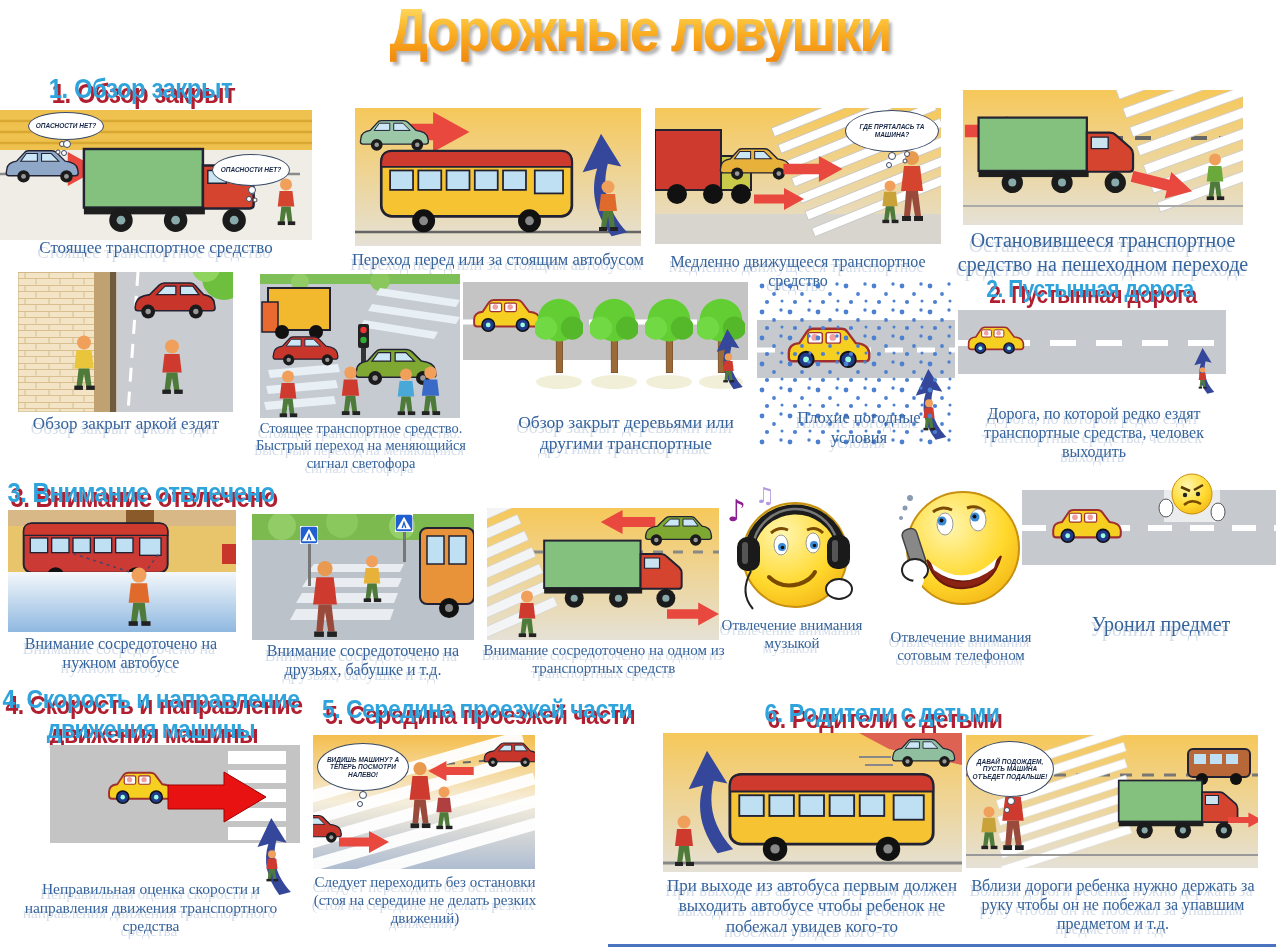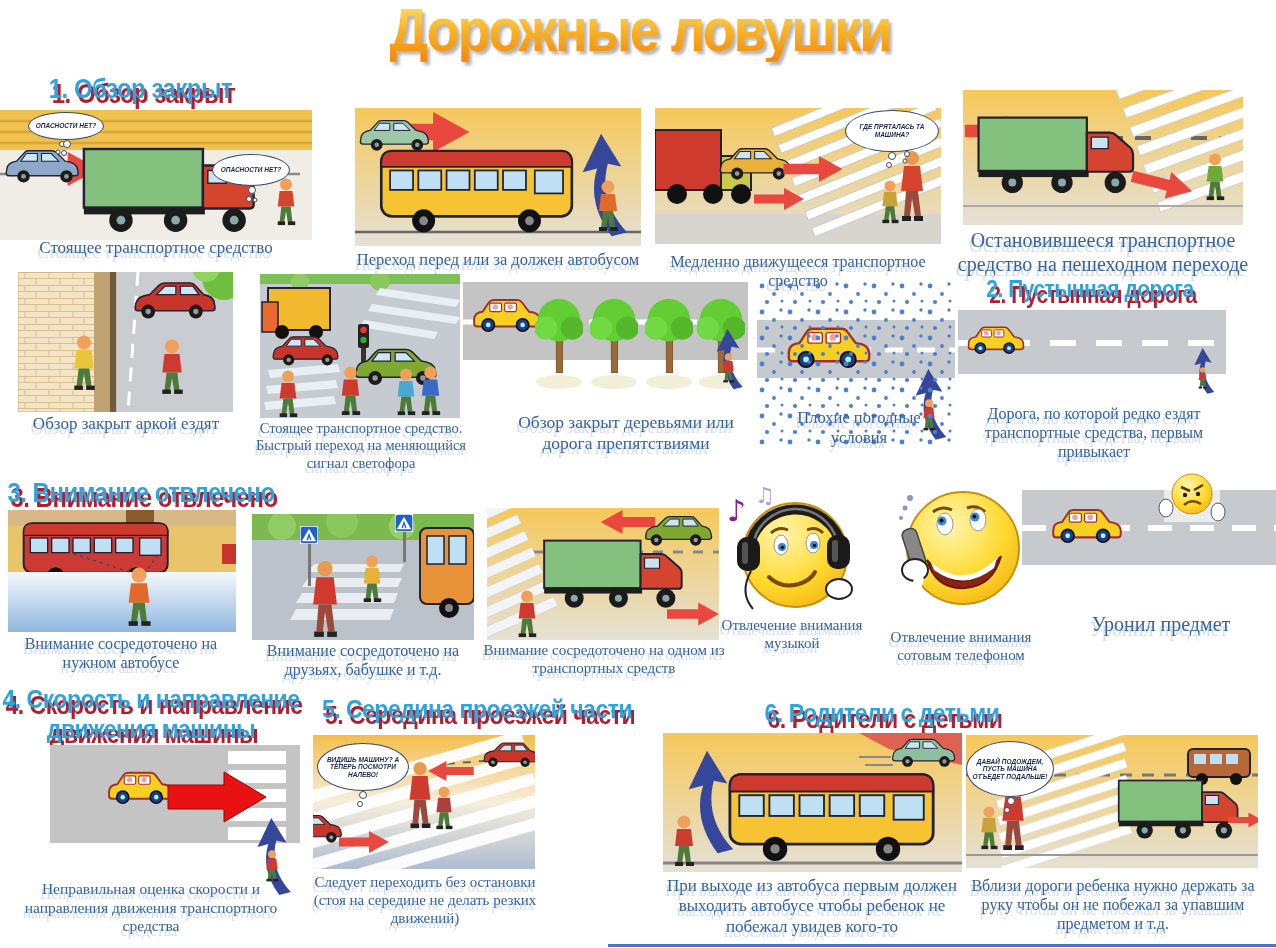--- a/index.html
+++ b/index.html
@@ -179,21 +179,21 @@
     <svg viewBox="0 0 286 138" preserveAspectRatio="none">
       <rect width="286" height="138" fill="url(#gSky2)"></rect>
       <line x1="0" y1="124" x2="286" y2="124" stroke="#666" stroke-width="2.5"></line>
       <use href="#redarrow" x="8" y="4" width="122" height="40"></use>
       <use href="#car" x="2" y="10" width="80" height="34" style="color:#9CC8A8"></use>
       <use href="#bluearrow" x="218" y="20" width="58" height="110"></use>
       <use href="#bus" x="22" y="36" width="200" height="90" style="color:#F6C433"></use>
       <use href="#kid" x="240" y="72" width="26" height="52" style="color:#E06A2B"></use>
     </svg>
   </div>
-  <div class="cap" style="left:340px;top:250px;width:316px;font-size:16.5px">Переход перед или за должен автобусом</div>
+  <div class="cap" style="left:340px;top:250px;width:316px;font-size:16.5px">Переход перед или за стоящим автобусом</div>
 
   <div class="panel" style="left:655px;top:108px;width:286px;height:136px">
     <svg viewBox="0 0 286 136" preserveAspectRatio="none">
       <rect width="286" height="136" fill="url(#gSky2)"></rect>
       <rect y="106" width="286" height="30" fill="#D8D5CE"></rect>
       <g transform="rotate(-22 210 60)" fill="#fff" stroke="#c5c5c5" stroke-width="0.8">
         <rect x="138" y="-12" width="160" height="9"></rect>
           <rect x="138" y="6" width="160" height="9"></rect>
         <rect x="138" y="24" width="160" height="9"></rect>
           <rect x="138" y="42" width="160" height="9"></rect>
@@ -306,21 +306,21 @@
           <ellipse cx="258" cy="100" rx="22" ry="7"></ellipse>
       </g>
       <use href="#tree" x="72" y="10" width="48" height="90"></use>
       <use href="#tree" x="127" y="10" width="48" height="90"></use>
       <use href="#tree" x="182" y="10" width="48" height="90"></use>
       <use href="#tree" x="234" y="10" width="48" height="90"></use>
       <use href="#bluearrow" x="248" y="40" width="34" height="72"></use>
       <use href="#kid" x="258" y="70" width="15" height="32" style="color:#CE3A2E"></use>
     </svg>
   </div>
-  <div class="cap" style="left:500px;top:412px;width:252px;font-size:17.5px">Обзор закрыт деревьями или дорога препятствиями</div>
+  <div class="cap" style="left:500px;top:412px;width:252px;font-size:17.5px">Обзор закрыт деревьями или другими транспортные</div>
 
   <div class="panel" style="left:757px;top:280px;width:198px;height:168px">
     <svg viewBox="0 0 198 168" preserveAspectRatio="none">
       <rect y="40" width="198" height="58" fill="#C6C9CE"></rect>
       <line x1="0" y1="70" x2="198" y2="70" stroke="#fff" stroke-width="5" stroke-dasharray="18 14"></line>
       <use href="#minicar" x="28" y="44" width="88" height="44"></use>
       <use href="#bluearrow" x="152" y="84" width="40" height="78"></use>
       <use href="#kid" x="164" y="118" width="16" height="34" style="color:#CE3A2E"></use>
       <rect width="198" height="168" fill="url(#pSnow)"></rect>
     </svg>
@@ -331,21 +331,21 @@
 
   <div class="panel" style="left:958px;top:310px;width:268px;height:96px">
     <svg viewBox="0 0 268 96" preserveAspectRatio="none">
       <rect width="268" height="64" fill="#C6C9CE"></rect>
       <line x1="0" y1="33" x2="268" y2="33" stroke="#fff" stroke-width="6" stroke-dasharray="26 20"></line>
       <use href="#minicar" x="8" y="14" width="60" height="30"></use>
       <use href="#bluearrow" x="232" y="28" width="26" height="64"></use>
       <use href="#kid" x="239" y="56" width="11" height="24" style="color:#CE3A2E"></use>
     </svg>
   </div>
-  <div class="cap" style="left:960px;top:404px;width:268px;font-size:16px">Дорога, по которой редко ездят транспортные средства, первым привыкает</div>
+  <div class="cap" style="left:960px;top:404px;width:268px;font-size:16px">Дорога, по которой редко ездят транспортные средства, человек выходить</div>
 
   <div class="hdr" style="left:2px;top:478px;width:278px;font-size:24px">3. Внимание отвлечено</div>
 
   <div class="panel" style="left:8px;top:510px;width:228px;height:122px">
     <svg viewBox="0 0 228 122" preserveAspectRatio="none">
       <rect width="228" height="16" fill="#D9B887"></rect>
       <rect x="118" y="0" width="28" height="16" fill="#8A5A2A"></rect>
       <rect y="16" width="228" height="46" fill="#E8C56A"></rect>
       <use href="#bus" x="12" y="8" width="152" height="68" style="color:#CC3A35"></use>
       <rect x="214" y="34" width="14" height="20" fill="#C8352B"></rect>

